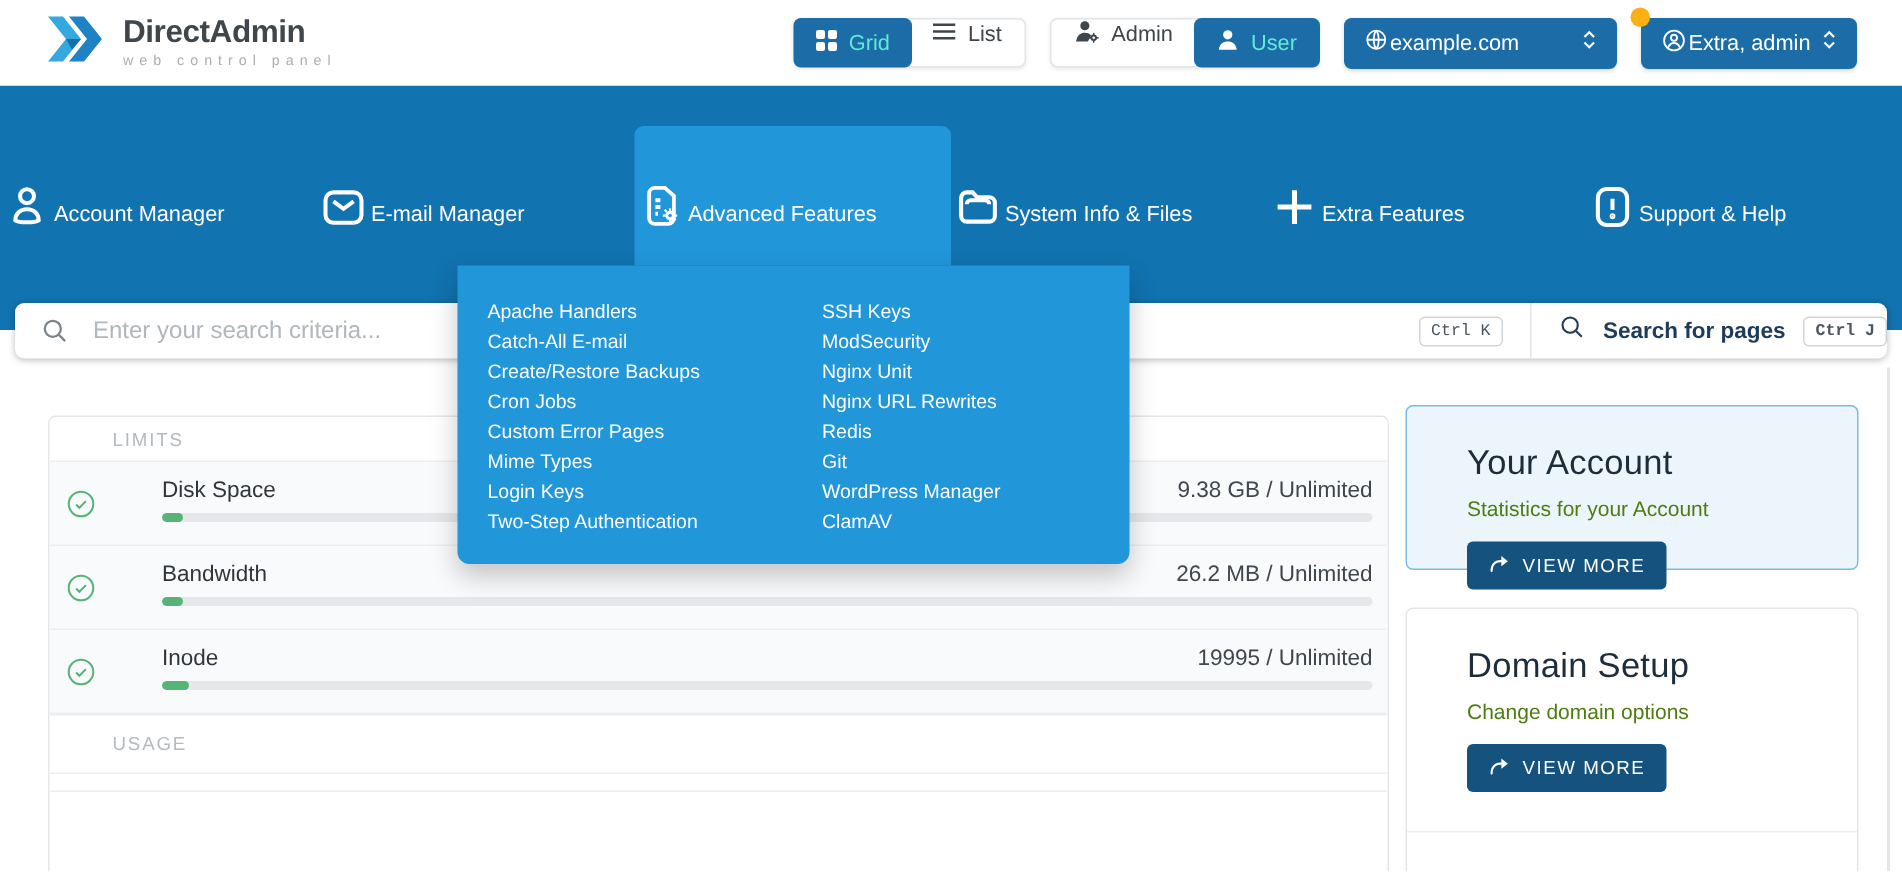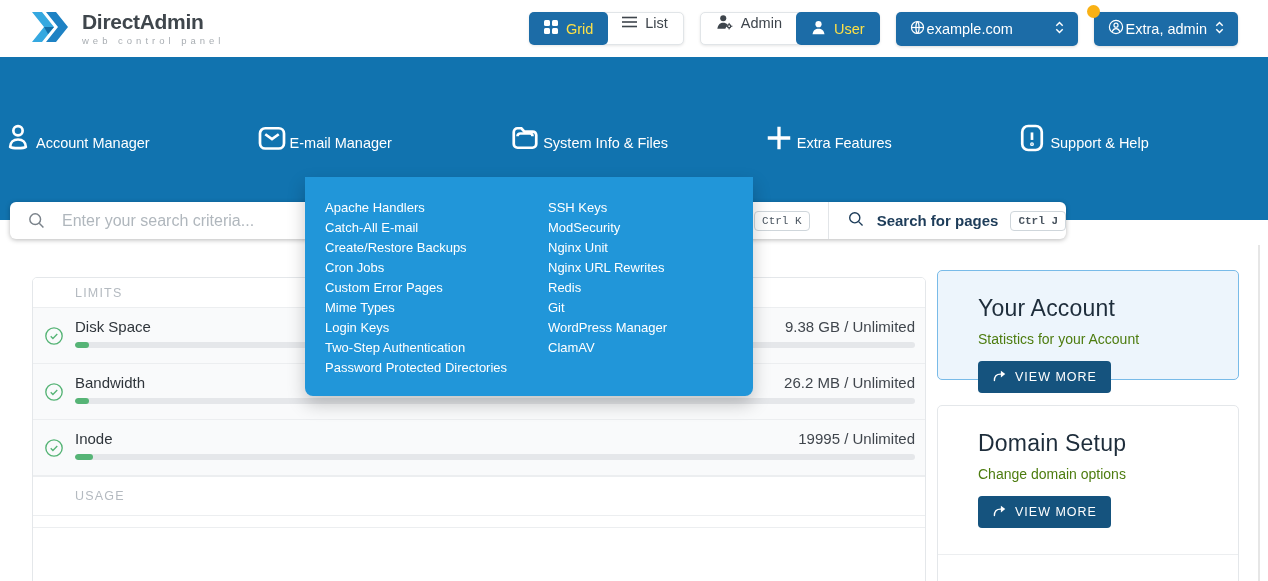--- a/index.html
+++ b/index.html
@@ -8,57 +8,57 @@
   .page { position:relative; width:1268px; height:581px; overflow:hidden; background:#fff; }
 
   
   .topbar { position:absolute; top:0; left:0; width:100%; height:57px; background:#fff; display:flex; align-items:center; padding:0 30px; z-index:40; }
   .logo { display:flex; align-items:center; gap:10px; }
   .logo-text .t1 { font-size:21px; font-weight:bold; color:#3f464c; letter-spacing:-0.3px; line-height:22px; }
   .logo-text .t2 { font-size:9.5px; letter-spacing:4px; color:#a9aeb3; margin-top:2px; }
   .controls { margin-left:auto; display:flex; align-items:center; gap:16px; }
   .seg { display:flex; align-items:stretch; background:#fff; border:1px solid #e1e5e8; border-radius:5px; box-shadow:0 1px 3px rgba(0,0,0,.10); }
   .seg-btn { display:flex; align-items:center; gap:8px; height:20px; padding:0 15px; font-size:14.5px; color:#3e454c; border-radius:5px; cursor:pointer; background:transparent; border:none; font-family:inherit; }
-  .seg-btn.active { background:var(--btn-blue,#1c6ca7); color:#fde047; margin:-1px; height:33px; }
+  .seg-btn.active { background:var(--btn-blue,#1c6ca7); color:#5eead4; margin:-1px; height:33px; }
   .select-btn { position:relative; display:flex; align-items:center; gap:1px; height:34px; padding:0 13px; background:var(--btn-blue,#1c6ca7); color:#fff; font-size:14.5px; border-radius:5px; box-shadow:0 1px 3px rgba(0,0,0,.15); cursor:pointer; border:none; font-family:inherit; }
   .select-btn .chev { margin-left:6px; }
   .domain-btn { min-width:182px; }
   .notif-dot { position:absolute; top:-7px; left:-7px; width:13px; height:13px; border-radius:50%; background:var(--dot,#f9b115); }
 
   
   .band { position:absolute; top:57px; left:0; width:100%; height:163px; background:var(--band,#1173af); z-index:10; }
   .nav { position:absolute; top:84px; left:0; width:100%; display:flex; z-index:11; }
   .nav-item { flex:1 1 0; height:93px; display:flex; flex-direction:row; align-items:center; padding-top:15px; color:#fff; cursor:pointer; }
   .nav-item.active { background:var(--accent,#2196d9); border-radius:6px 6px 0 0; }
   .nav-item .nav-label { margin-top:9px; font-size:14.5px; }
   .nav-item svg { display:block; }
 
   
   .dropdown { position:absolute; top:177px; left:305px; width:448px; background:var(--accent,#2196d9); border-radius:0 0 8px 8px; box-shadow:0 8px 18px rgba(0,0,0,.22); padding:21px 12px 18px 20px; display:flex; z-index:35; }
   .dd-col1 { width:223px; }
   .dd-col2 { flex:1; }
   .dd-link { display:block; color:#fff; font-size:13px; line-height:20px; text-decoration:none; cursor:pointer; }
 
   
-  .searchbar { position:absolute; top:202px; left:10px; width:1056px; height:37px; background:#fff; border-radius:6px; box-shadow:0 1px 5px rgba(0,0,0,.28); display:flex; align-items:center; z-index:20; }
+  .searchbar { position:absolute; top:202px; left:10px; width:1248px; height:37px; background:#fff; border-radius:6px; box-shadow:0 1px 5px rgba(0,0,0,.28); display:flex; align-items:center; z-index:20; }
   .searchbar .s-icon { margin:0 16px 0 17px; flex:none; display:flex; }
   .search-input { flex:1; border:none; outline:none; font-size:16px; color:#333; font-family:inherit; background:transparent; }
   .search-input::placeholder { color:#b0b7bd; }
   .kbd { font-family:"Liberation Mono","DejaVu Sans Mono",monospace; font-size:11px; color:#4a5560; border:1px solid #cfd6db; border-radius:4px; padding:3px 7px; background:#fff; white-space:nowrap; }
   .sb-divider { width:1px; align-self:stretch; background:#e2e5e8; margin:0 0 0 18px; }
   .pages-group { display:flex; align-items:center; gap:12px; padding:0 0 0 18px;font-weight:bold; }
   .pages-label { font-size:15px; color:#1d3c59; }
 
   
   .stats-panel { position:absolute; left:32px; top:277px; width:894px; height:330px; border:1px solid #e4e7ea; border-radius:5px; background:#fff; z-index:5; overflow:hidden; }
   .sec-header { height:30px; display:flex; align-items:center; padding-left:42px; font-size:12.5px; letter-spacing:1.2px; color:#b4bac0; background:#fff; border-bottom:1px solid #eceef0; }
   .sec-header.usage { height:40px; border-top:1px solid #eceef0; }
   .stat-row { height:56px; background:#f9fafb; border-bottom:1px solid #eceef0; display:flex; }
   .stat-row .check { flex:none; width:42px; display:flex; justify-content:center; padding-top:18px; }
-  .row-body { flex:1; padding:10px 10px 0 0; }
+  .row-body { flex:1; padding:10px 10px 0 0;margin-left:33px; }
   .row-top { display:flex; justify-content:space-between; align-items:baseline; }
   .row-label { font-size:15px; color:#2f353b; font-weight:500; }
   .row-value { font-size:15px; color:#40464d; }
   .bar { margin-top:7px; height:6px; background:#e5e7ea; border-radius:3px; overflow:hidden; }
   .bar-fill { height:100%; background:var(--green,#56b476); border-radius:3px; width:2%; }
   .stub-row { height:12px; background:#fff; border-bottom:1px solid #eceef0; }
 
   
   .card-account { position:absolute; left:937px; top:270px; width:302px; height:110px; background:#edf5fc; border:1px solid #79bbe8; border-radius:5px; padding:24px 40px; z-index:5; }
   .side-panel { position:absolute; left:937px; top:405px; width:302px; height:200px; background:#fff; border:1px solid #e4e7ea; border-radius:5px; z-index:5; }
@@ -201,20 +201,41 @@
     <div class="nav-item">
       <span>
         <svg width="36" height="36" viewBox="0 0 24 24" fill="none" stroke="#fff" stroke-width="1.8">
             <rect x="4" y="5.5" width="16" height="13.5" rx="3.5"></rect>
             <path d="M7.5 9.5l4.5 3.3 4.5-3.3"></path>
           </svg>
       </span>
       <span class="nav-label">E-mail Manager</span>
     </div>
 
+    <div class="nav-item active">
+      <span>
+        <svg width="36" height="36" viewBox="0 0 24 24" fill="none" stroke="#fff" stroke-width="1.7">
+          <path d="M6.5 6a2.5 2.5 0 0 1 2.5-2.5h4.5L17.5 7v10a2.5 2.5 0 0 1-2.5 2.5H9A2.5 2.5 0 0 1 6.5 17z"></path>
+          <line x1="9.3" y1="9" x2="11.5" y2="9"></line>
+            <line x1="9.3" y1="12" x2="11.5" y2="12"></line>
+            <line x1="9.3" y1="15" x2="10.4" y2="15"></line>
+          <g fill="#fff" stroke="none">
+              <circle cx="15.8" cy="15.8" r="2.1"></circle>
+              <rect x="15.3" y="12.6" width="1" height="1.6"></rect>
+              <rect x="15.3" y="17.4" width="1" height="1.6"></rect>
+              <rect x="12.6" y="15.3" width="1.6" height="1"></rect>
+              <rect x="17.4" y="15.3" width="1.6" height="1"></rect>
+              <rect x="13.2" y="13.2" width="1.4" height="1" transform="rotate(45 13.9 13.7)"></rect>
+              <rect x="17" y="17" width="1.4" height="1" transform="rotate(45 17.7 17.5)"></rect>
+            </g>
+          <circle cx="15.8" cy="15.8" r="0.8" fill="#2196d9" stroke="none"></circle>
+        </svg>
+      </span>
+      <span class="nav-label">Advanced Features</span>
+    </div>
 
     <div class="nav-item">
       <span>
         <svg width="36" height="36" viewBox="0 0 24 24" fill="none" stroke="#fff" stroke-width="1.8">
             <path d="M4.5 8A2.5 2.5 0 0 1 7 5.5h2.6l2 2.2H17A2.5 2.5 0 0 1 19.5 10v6A2.5 2.5 0 0 1 17 18.5H7A2.5 2.5 0 0 1 4.5 16z"></path>
             <path d="M7 10.8a1.8 1.8 0 0 1 1.8-1.8h6.4A1.8 1.8 0 0 1 17 10.8"></path>
           </svg>
       </span>
       <span class="nav-label">System Info &amp; Files</span>
     </div>
@@ -243,21 +264,20 @@
   <div class="dropdown">
     <div class="dd-col1">
       <a class="dd-link">Apache Handlers</a>
       <a class="dd-link">Catch-All E-mail</a>
       <a class="dd-link">Create/Restore Backups</a>
       <a class="dd-link">Cron Jobs</a>
       <a class="dd-link">Custom Error Pages</a>
       <a class="dd-link">Mime Types</a>
       <a class="dd-link">Login Keys</a>
       <a class="dd-link">Two-Step Authentication</a>
-      <a class="dd-link">Password Protected Directories</a>
     </div>
     <div class="dd-col2">
       <a class="dd-link">SSH Keys</a>
       <a class="dd-link">ModSecurity</a>
       <a class="dd-link">Nginx Unit</a>
       <a class="dd-link">Nginx URL Rewrites</a>
       <a class="dd-link">Redis</a>
       <a class="dd-link">Git</a>
       <a class="dd-link">WordPress Manager</a>
       <a class="dd-link">ClamAV</a>

